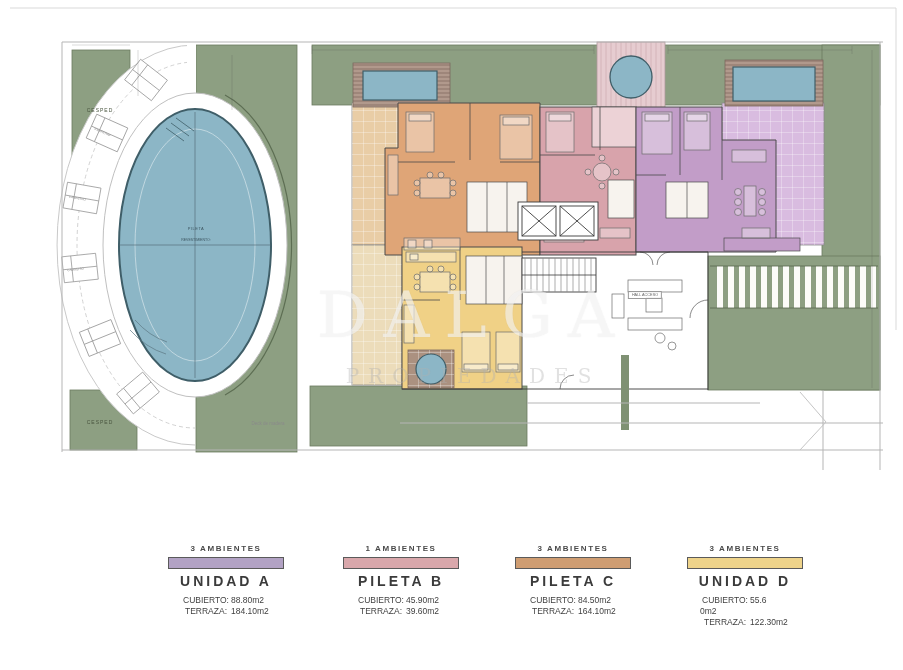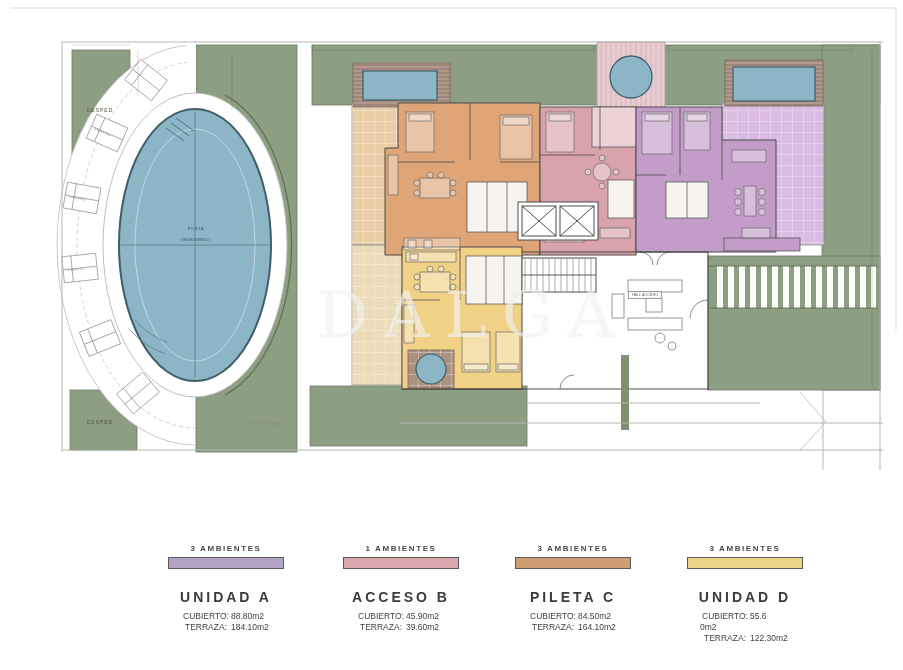--- a/index.html
+++ b/index.html
@@ -14,21 +14,21 @@
   .lbl-deck{font-size:4.5px;color:#8a8a8a;}
   .lbl-hall{font-size:3.8px;color:#666;border:0.5px solid #9a9a9a;padding:1px 3px;background:rgba(255,255,255,.8);}
   .watermark{position:absolute;left:308px;top:278px;width:330px;text-align:center;pointer-events:none;}
   .wm1{font-family:"DejaVu Serif",serif;font-size:64px;letter-spacing:15px;color:rgba(255,255,255,0.55);
        text-shadow:0 0 1px rgba(170,170,170,0.25);}
   .wm2{font-family:"DejaVu Serif",serif;font-size:20px;letter-spacing:9px;color:rgba(175,175,175,0.38);margin-top:12px;}
   
   .legend-col{position:absolute;top:544px;width:116px;text-align:center;color:#3f3f3f;}
   .amb{font-size:8px;letter-spacing:1.6px;font-weight:bold;color:#4a4a4a;}
   .bar{height:10px;border:1px solid #5a5a5a;margin-top:4px;}
-  .uname{font-size:14px;letter-spacing:3px;font-weight:bold;color:#3b3b3b;margin-top:20px;}
+  .uname{font-size:14px;letter-spacing:3px;font-weight:bold;color:#3b3b3b;margin-top:4px;}
   .specs{margin-top:6px;font-size:8.5px;text-align:left;padding-left:13px;line-height:11px;color:#3f3f3f;}
   .spec-row{display:flex;text-align:center;}
   .spec-label{width:50px;}
   .spec-value{white-space:pre-line;}
 </style>
 </head>
 <body>
 
 <div class="stage">
 
@@ -312,20 +312,21 @@
 
 <div class="lbl lbl-cesped" style="left:100px;top:110px;">CESPED</div>
 <div class="lbl lbl-cesped" style="left:100px;top:422px;">CESPED</div>
 <div class="lbl lbl-pool" style="left:196px;top:228px;">PILETA</div>
 <div class="lbl lbl-pool2" style="left:196px;top:240px;">REVESTIMIENTO:</div>
 <div class="lbl lbl-deck" style="left:268px;top:423px;">Deck de madera</div>
 <div class="lbl lbl-hall" style="left:645px;top:295px;">HALL ACCESO</div>
 
 <div class="watermark">
   <div class="wm1">DALGA</div>
+  <div class="wm2">PROPIEDADES</div>
 </div>
 
 <div class="legend-col" style="left:168px;">
   <div class="amb">3 AMBIENTES</div>
   <div class="bar" style="background: rgb(178, 162, 196);"></div>
   <div class="uname">UNIDAD A</div>
   <div class="specs">
     <div class="spec-row">
           <span class="spec-label">CUBIERTO:</span>
           <span class="spec-value">88.80m2</span>
@@ -333,21 +334,21 @@
     <div class="spec-row">
           <span class="spec-label">TERRAZA:</span>
           <span class="spec-value">184.10m2</span>
         </div>
   </div>
 </div>
 
 <div class="legend-col" style="left:343px;">
   <div class="amb">1 AMBIENTES</div>
   <div class="bar" style="background: rgb(217, 167, 171);"></div>
-  <div class="uname">ACCESO B</div>
+  <div class="uname">PILETA B</div>
   <div class="specs">
     <div class="spec-row">
           <span class="spec-label">CUBIERTO:</span>
           <span class="spec-value">45.90m2</span>
         </div>
     <div class="spec-row">
           <span class="spec-label">TERRAZA:</span>
           <span class="spec-value">39.60m2</span>
         </div>
   </div>

